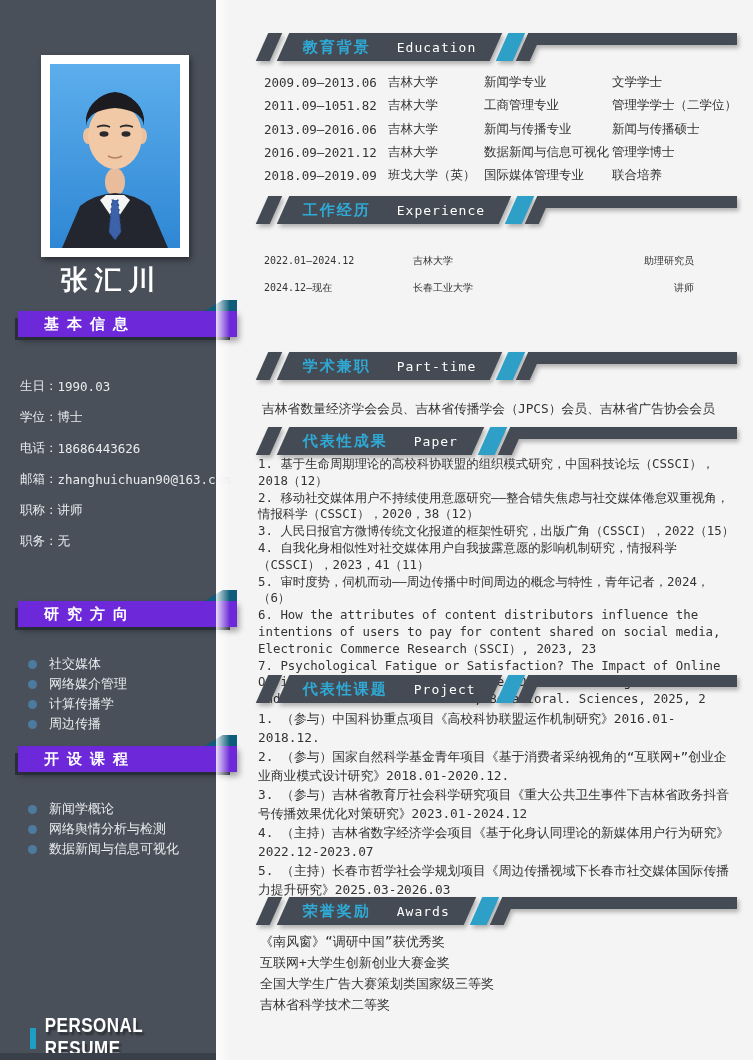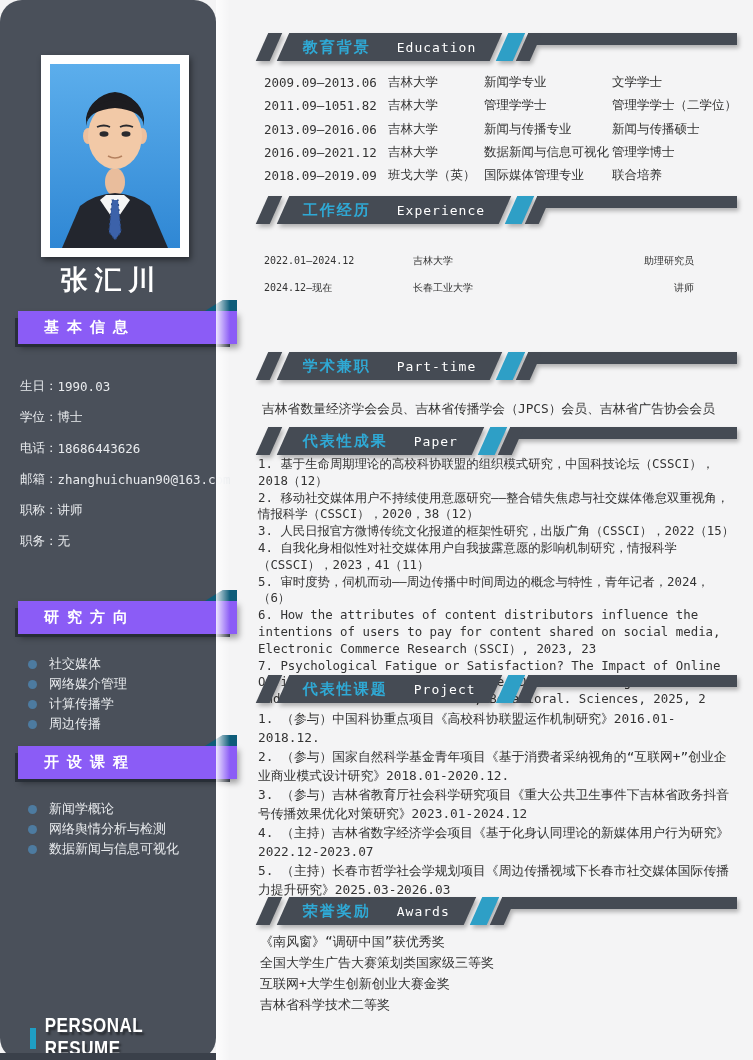--- a/index.html
+++ b/index.html
@@ -4,33 +4,33 @@
 <style>
   * { margin:0; padding:0; box-sizing:border-box; }
   html,body { width:753px; height:1060px; }
   body {
     font-family: "DejaVu Sans Mono", "Liberation Sans", sans-serif;
     background:#f4f4f5; position:relative; overflow:hidden; color:#3c3c3c;
   }
   .page { position:absolute; inset:0; }
 
   
-  .sidebar { position:absolute; left:0; top:0; width:216px; height:1060px; background:#4a505a;border-radius:22px; }
+  .sidebar { position:absolute; left:0; top:0; width:216px; height:1060px; background:#4a505a; }
   .edge-glow { position:absolute; left:216px; top:0; width:14px; height:1060px;
     background:linear-gradient(to right,#ffffff,rgba(255,255,255,0)); opacity:.85; }
 
   .photo-frame { position:absolute; left:41px; top:55px; width:148px; height:202px;
     background:#fff; padding:9px; box-shadow:2px 3px 6px rgba(0,0,0,.45); }
   .photo-frame svg { width:100%; height:100%; display:block; }
 
   .name { position:absolute; left:0; top:262px; width:216px; text-align:center;
     color:#fff; font-size:27px; font-weight:700; letter-spacing:7px; text-indent:7px;
     font-family:"Liberation Sans", sans-serif; }
 
-  .ribbon { position:absolute; left:18px; width:219px; height:33px; background:#8b5cf6;
+  .ribbon { position:absolute; left:18px; width:219px; height:26px; background:#6d28d9;
     color:#fff; font-weight:700; font-size:15px; letter-spacing:8px;
     display:flex; align-items:center; padding-left:26px;
     box-shadow:-5px 5px 0 -2px rgba(38,44,53,.9), 2px 4px 6px rgba(0,0,0,.35);
     font-family:"Liberation Sans", sans-serif; }
   .ribbon::after { content:""; position:absolute; right:0; top:-11px; width:32px; height:11px;
     background:#0d5c79; clip-path:polygon(0 100%,55% 0,100% 0,100% 100%); }
 
   .info-list { position:absolute; left:20px; top:371px; width:190px; }
   .info-line { height:31px; display:flex; align-items:center; font-size:12.5px; color:#e9ebee; white-space:nowrap; }
 
@@ -211,21 +211,21 @@
     <div class="edu-table">
       <div class="edu-row">
           <span>2009.09—2013.06</span>
           <span>吉林大学</span>
           <span>新闻学专业</span>
           <span>文学学士</span>
         </div>
       <div class="edu-row">
           <span>2011.09—1051.82</span>
           <span>吉林大学</span>
-          <span>管理学学士</span>
+          <span>工商管理专业</span>
           <span>管理学学士（二学位）</span>
         </div>
       <div class="edu-row">
           <span>2013.09—2016.06</span>
           <span>吉林大学</span>
           <span>新闻与传播专业</span>
           <span>新闻与传播硕士</span>
         </div>
       <div class="edu-row">
           <span>2016.09—2021.12</span>
@@ -319,19 +319,19 @@
       <div class="sh-main">
         <span class="sh-cn">荣誉奖励</span>
         <span class="sh-en">Awards</span>
       </div>
       <div class="sh-stripe"></div>
       <div class="sh-end"></div>
       <div class="sh-tail"></div>
     </div>
     <div class="awards-list">
       <p>《南风窗》“调研中国”获优秀奖</p>
+      <p>互联网+大学生创新创业大赛金奖</p>
       <p>全国大学生广告大赛策划类国家级三等奖</p>
-      <p>互联网+大学生创新创业大赛金奖</p>
       <p>吉林省科学技术二等奖</p>
     </div>
 
   </main>
 </div>
 
 </body></html>

